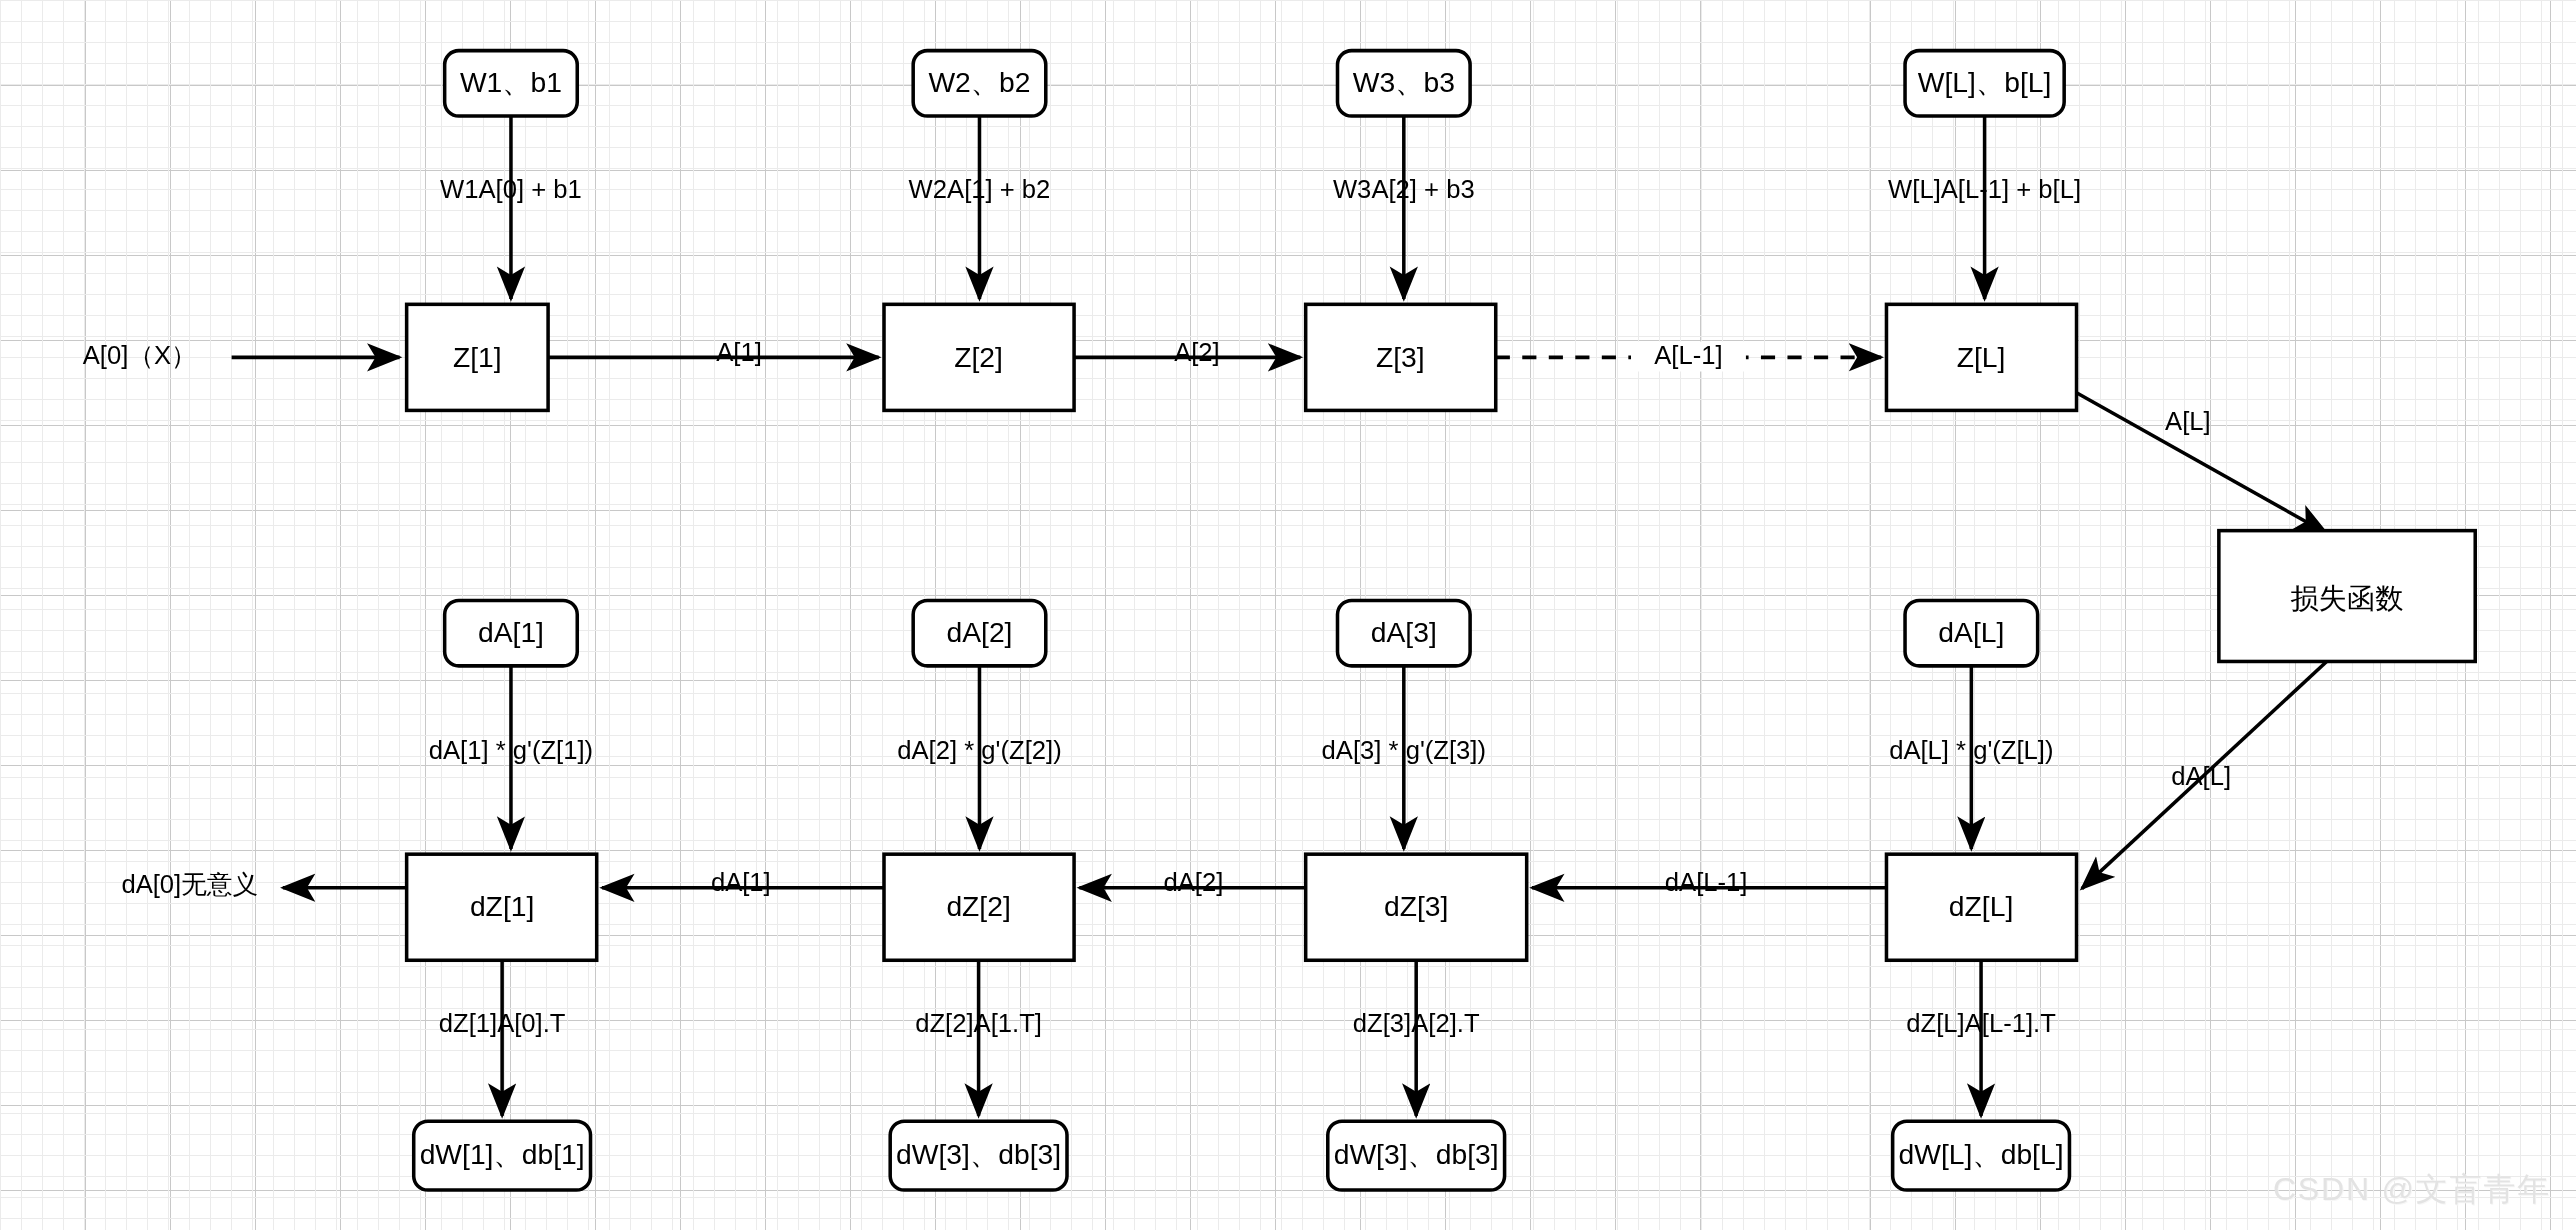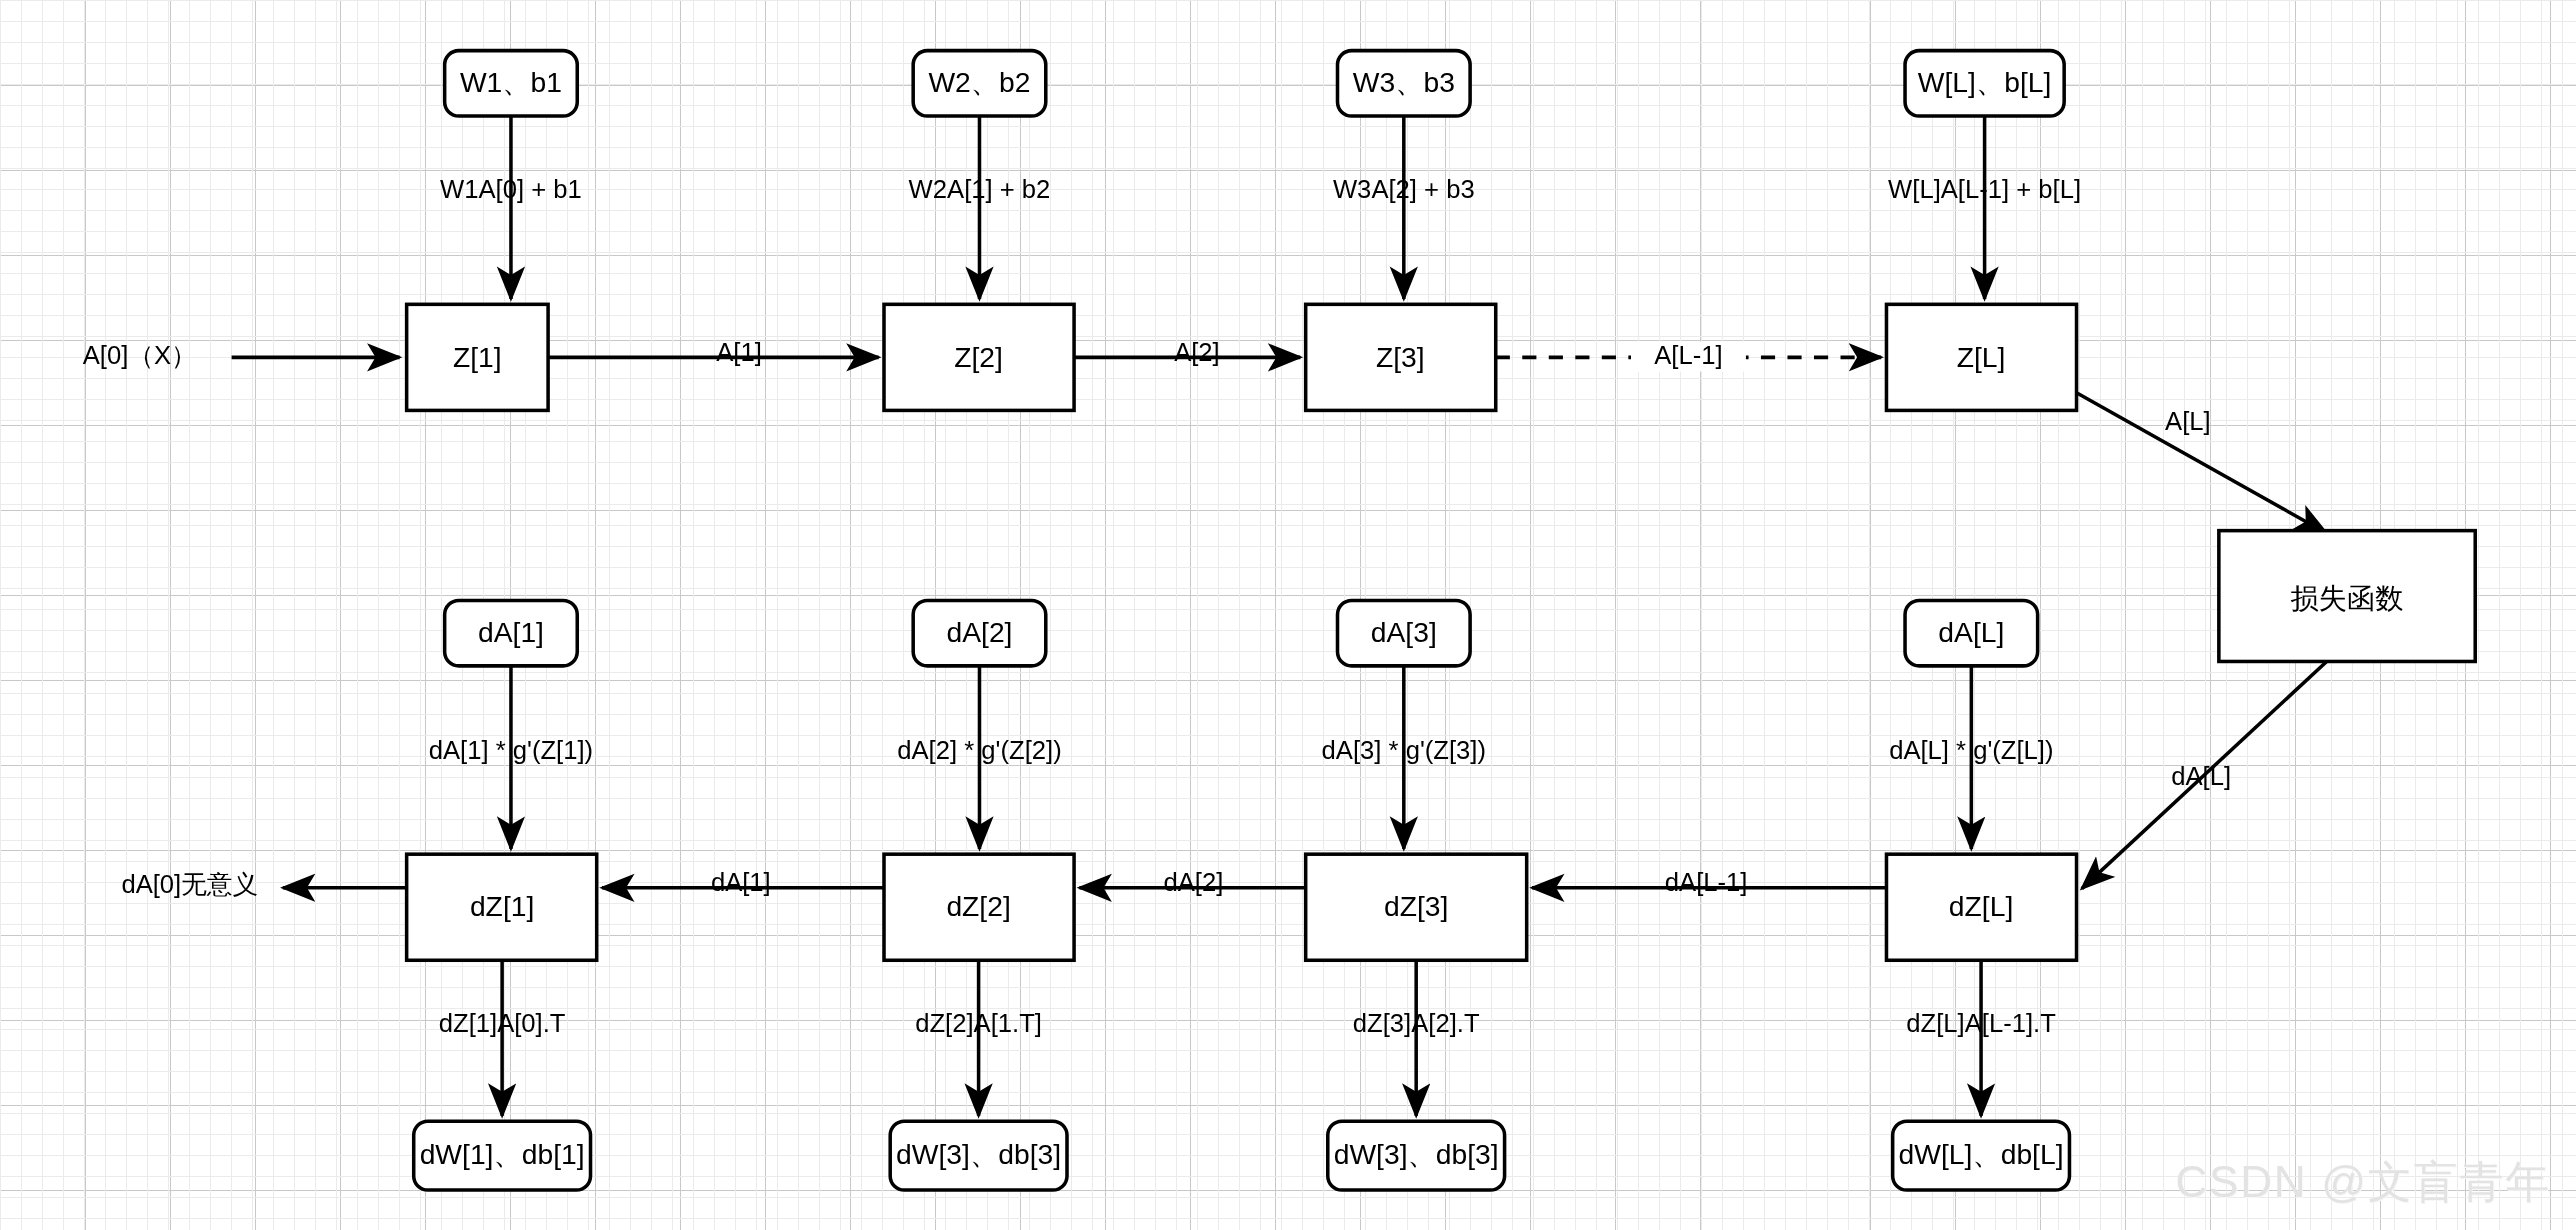--- a/index.html
+++ b/index.html
@@ -23,21 +23,21 @@
   .node-rect{fill:#ffffff;stroke:#000000;stroke-width:4;}
   .node-round{fill:#ffffff;stroke:#000000;stroke-width:4;}
   .edge{stroke:#000000;stroke-width:4;fill:none;}
   .edge-dashed{stroke:#000000;stroke-width:4;fill:none;stroke-dasharray:16 14;}
   .node-label{font-family:"Liberation Sans","DejaVu Sans",sans-serif;font-size:32px;fill:#000000;text-anchor:middle;dominant-baseline:middle;}
   .edge-label{font-family:"Liberation Sans","DejaVu Sans",sans-serif;font-size:29px;fill:#000000;text-anchor:middle;dominant-baseline:middle;}
   .edge-label-left{font-family:"Liberation Sans","DejaVu Sans",sans-serif;font-size:29px;fill:#000000;text-anchor:end;dominant-baseline:middle;}
   .watermark{
     position:absolute;right:25px;bottom:19.4px;
     font-family:"Liberation Sans","DejaVu Sans",sans-serif;
-    font-size:44px;color:#e3e3e3;letter-spacing:1.8px;
+    font-size:32px;color:#e3e3e3;letter-spacing:1.8px;
     text-shadow:0.9px 0.9px 0 #f7f7f7;
     user-select:none;white-space:nowrap;
   }
 </style>
 </head>
 <body>
 
 <div id="canvas">
 
   <svg class="diagram" viewBox="0 0 2914 1392" xmlns="http://www.w3.org/2000/svg">

